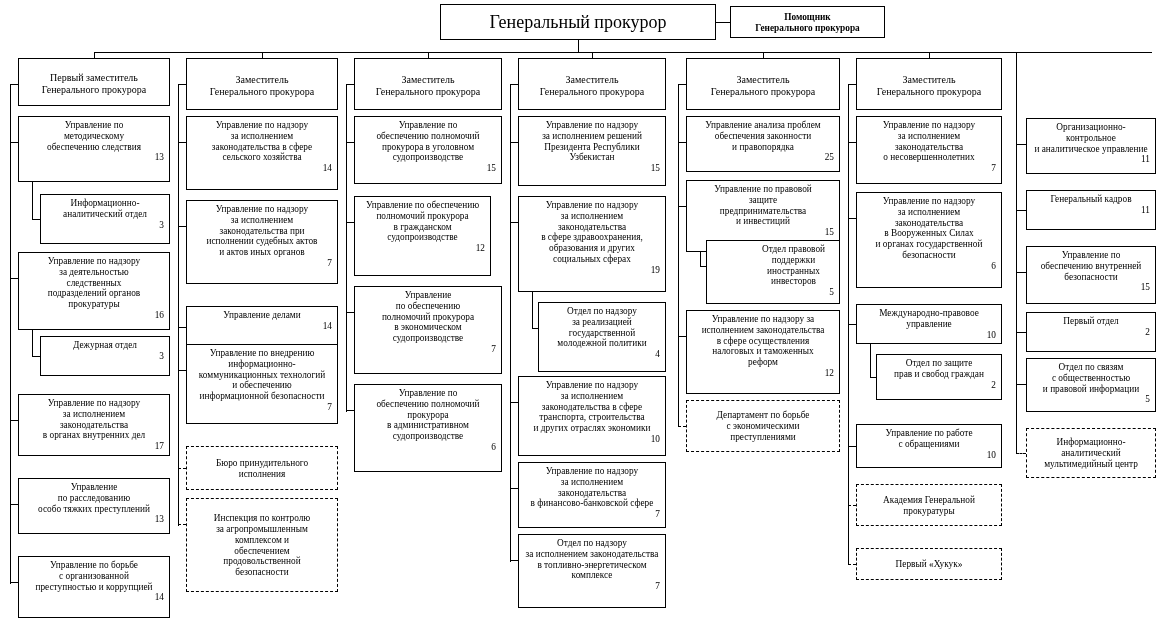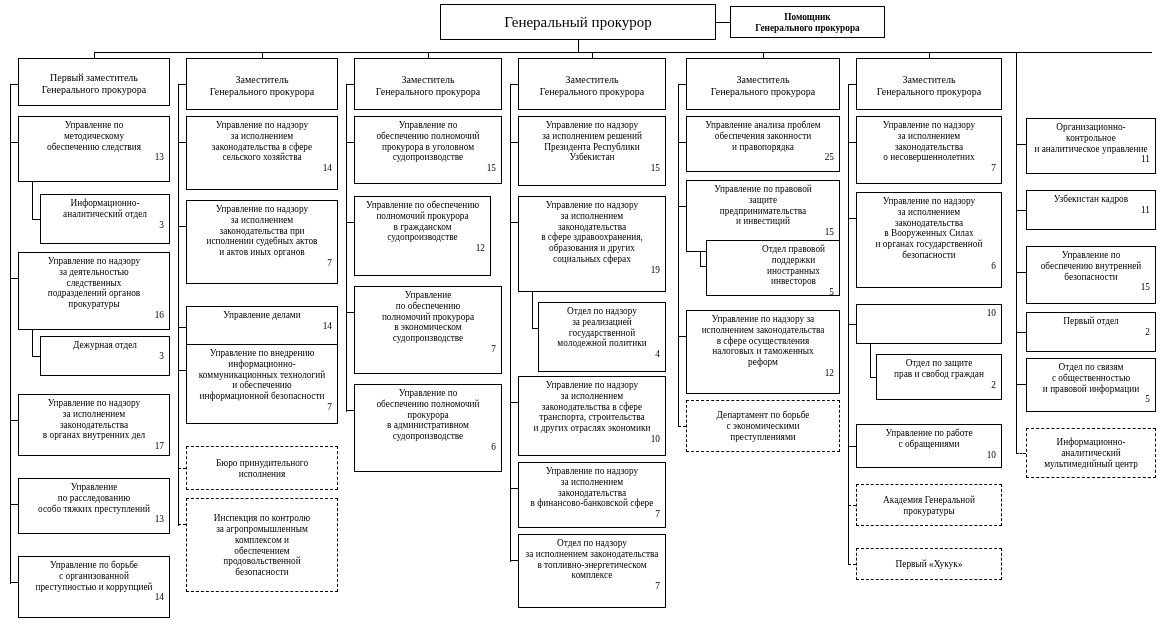--- a/index.html
+++ b/index.html
@@ -3,21 +3,21 @@
 <meta charset="utf-8">
 <style>
   html,body{margin:0;padding:0;background:#ffffff;}
   body{font-family:"Liberation Serif", serif;color:#000;}
   #chart{position:relative;width:1160px;height:627px;overflow:hidden;background:#fff;}
   .box{position:absolute;box-sizing:border-box;border:1.5px solid #000;background:#fff;
        font-size:9.3px;line-height:1.16;text-align:center;padding:3px 3px 2px 3px;}
   .box.dashed{border:1.5px dashed #000;}
   .box .txt{display:block;}
   .box .cnt{display:block;text-align:right;padding-right:2px;}
-  .box.titlebox{font-size:15px;display:flex;align-items:center;justify-content:center;}
+  .box.titlebox{font-size:18px;display:flex;align-items:center;justify-content:center;}
   .box.assistbox{font-weight:bold;font-size:9.3px;display:flex;align-items:center;justify-content:center;}
   .box.depbox{display:flex;flex-direction:column;align-items:center;justify-content:flex-start;
               padding-top:6px;font-size:10px;}
   .box.centered{display:flex;flex-direction:column;align-items:center;justify-content:center;}
   .ln{position:absolute;background:#000;}
   .ln.h{height:1.4px;}
   .ln.v{width:1.4px;}
   .ln.dash-v{width:0;border-left:1.5px dashed #000;background:none;}
   .ln.dash-h{height:0;border-top:1.5px dashed #000;background:none;}
 </style>
@@ -183,21 +183,21 @@
     <div class="box" style="left: 686px; top: 116px; width: 154px; height: 56px;">
       <span class="txt">Управление анализа проблем<br>обеспечения законности<br>и правопорядка</span>
       <span class="cnt">25</span>
     </div>
     <div class="ln h" style="left: 678px; top: 142px; width: 8px;"></div>
     <div class="box" style="left: 686px; top: 180px; width: 154px; height: 72px;">
       <span class="txt">Управление по правовой<br>защите<br>предпринимательства<br>и инвестиций</span>
       <span class="cnt">15</span>
     </div>
     <div class="ln h" style="left: 678px; top: 206px; width: 8px;"></div>
-    <div class="box" style="left: 706px; top: 240px; width: 134px; height: 56px; padding-left: 44px;">
+    <div class="box" style="left: 706px; top: 240px; width: 134px; height: 64px; padding-left: 44px;">
       <span class="txt">Отдел правовой<br>поддержки иностранных<br>инвесторов</span>
       <span class="cnt">5</span>
     </div>
     <div class="ln v" style="left: 700px; top: 252px; height: 14px;"></div>
     <div class="ln h" style="left: 700px; top: 266px; width: 6px;"></div>
     <div class="box" style="left: 686px; top: 310px; width: 154px; height: 84px;">
       <span class="txt">Управление по надзору за<br>исполнением законодательства<br>в сфере осуществления<br>налоговых и таможенных<br>реформ</span>
       <span class="cnt">12</span>
     </div>
     <div class="ln h" style="left: 678px; top: 336px; width: 8px;"></div>
@@ -215,20 +215,21 @@
       <span class="txt">Управление по надзору<br>за исполнением<br>законодательства<br>о несовершеннолетних</span>
       <span class="cnt">7</span>
     </div>
     <div class="ln h" style="left: 848px; top: 142px; width: 8px;"></div>
     <div class="box" style="left: 856px; top: 192px; width: 146px; height: 96px;">
       <span class="txt">Управление по надзору<br>за исполнением<br>законодательства<br>в Вооруженных Силах<br>и органах государственной<br>безопасности</span>
       <span class="cnt">6</span>
     </div>
     <div class="ln h" style="left: 848px; top: 218px; width: 8px;"></div>
     <div class="box" style="left: 856px; top: 304px; width: 146px; height: 40px;">
+      <span class="txt">Международно-правовое<br>управление</span>
       <span class="cnt">10</span>
     </div>
     <div class="ln h" style="left: 848px; top: 324px; width: 8px;"></div>
     <div class="box" style="left: 876px; top: 354px; width: 126px; height: 46px;">
       <span class="txt">Отдел по защите<br>прав и свобод граждан</span>
       <span class="cnt">2</span>
     </div>
     <div class="ln v" style="left: 870px; top: 344px; height: 33px;"></div>
     <div class="ln h" style="left: 870px; top: 377px; width: 6px;"></div>
     <div class="box" style="left: 856px; top: 424px; width: 146px; height: 44px;">
@@ -245,21 +246,21 @@
     </div>
     <div class="ln dash-h" style="left: 848px; top: 564px; width: 8px;"></div>
     <div class="ln v" style="left: 1016px; top: 52px; height: 401px;"></div>
     <div class="ln dash-v" style="left: 1016px; top: 453px; height: 0px;"></div>
     <div class="box" style="left: 1026px; top: 118px; width: 130px; height: 56px;">
       <span class="txt">Организационно-<br>контрольное<br>и аналитическое управление</span>
       <span class="cnt">11</span>
     </div>
     <div class="ln h" style="left: 1016px; top: 144px; width: 10px;"></div>
     <div class="box" style="left: 1026px; top: 190px; width: 130px; height: 40px;">
-      <span class="txt">Узбекистан кадров</span>
+      <span class="txt">Генеральный кадров</span>
       <span class="cnt">11</span>
     </div>
     <div class="ln h" style="left: 1016px; top: 210px; width: 10px;"></div>
     <div class="box" style="left: 1026px; top: 246px; width: 130px; height: 58px;">
       <span class="txt">Управление по<br>обеспечению внутренней<br>безопасности</span>
       <span class="cnt">15</span>
     </div>
     <div class="ln h" style="left: 1016px; top: 272px; width: 10px;"></div>
     <div class="box" style="left: 1026px; top: 312px; width: 130px; height: 40px;">
       <span class="txt">Первый отдел</span>

